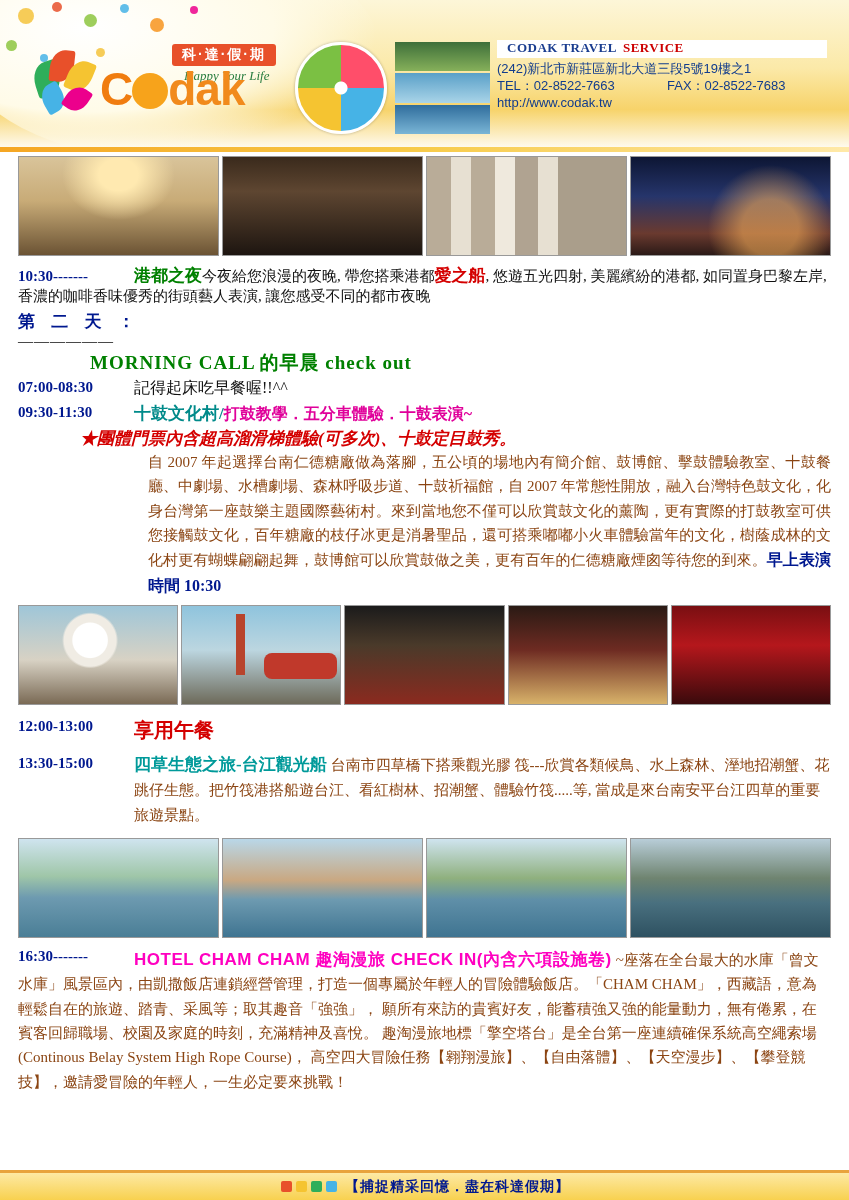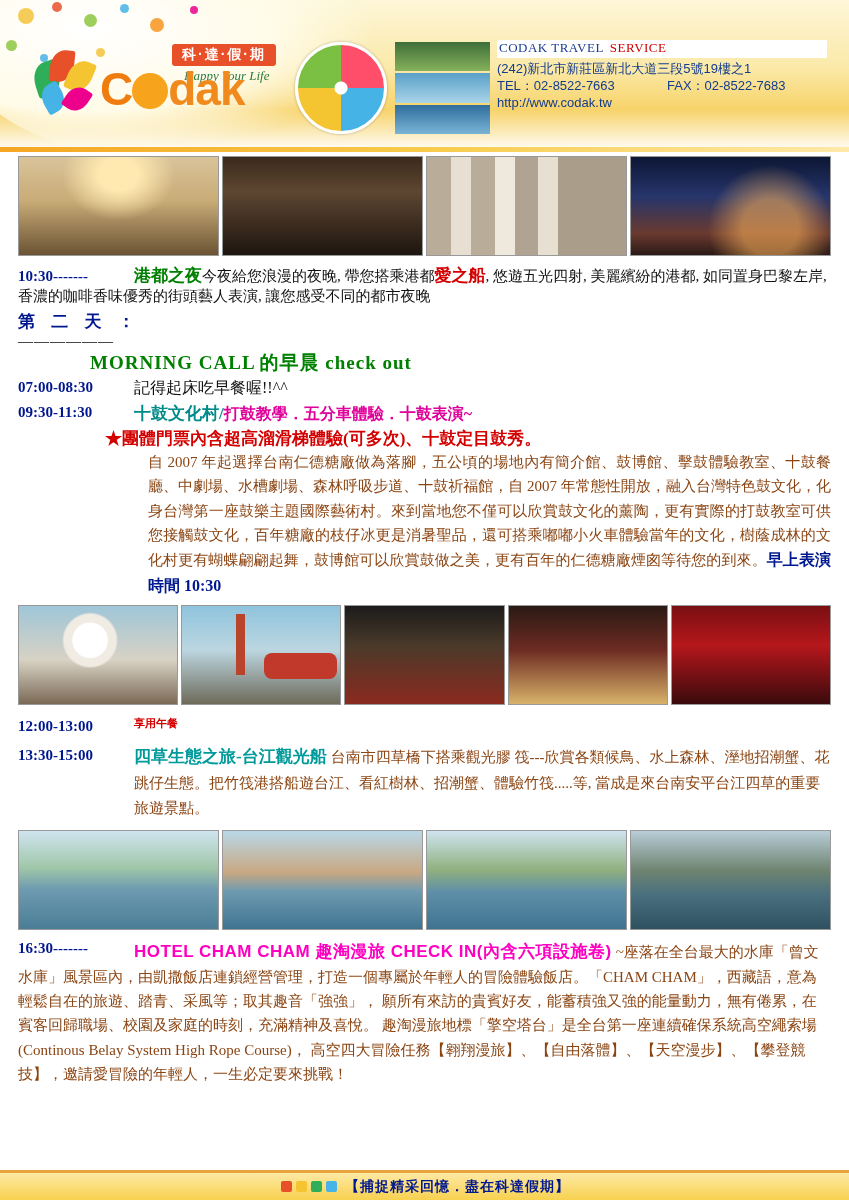--- a/index.html
+++ b/index.html
@@ -66,22 +66,22 @@
   }
   .hdr-strip { position:absolute; left:395px; top:42px; width:95px; height:92px; display:flex; flex-direction:column; gap:2px; }
   .hdr-strip div { flex:1; }
 
   .hdr-info {
     position:absolute; left:497px; top:40px; width:330px; height:100px;
   }
   .hdr-brandbar {
     height:18px; background:#fff;
     font-family:"Liberation Serif", serif;
-    font-weight:normal; font-size:13px; color:#1a3d8f;
-    letter-spacing:.5px; padding-left:2px;
+    font-weight:bold; font-size:13px; color:#1a3d8f;
+    letter-spacing:.5px; padding-left:10px;
   }
   .hdr-brandbar .svc { color:#c00; margin-left:6px; }
   .hdr-lines { font-size:13px; color:#123c8c; line-height:17px; padding-top:2px; font-family:"Liberation Sans", sans-serif; }
   .hdr-lines .row2 { display:flex; }
   .hdr-lines .row2 span:first-child { width:170px; }
 
   .hdr-bottomline { position:absolute; left:0; top:147px; width:849px; height:5px;
      background:linear-gradient(90deg,#f5a623,#f7cb4a,#ffe9a8); }
 
   
@@ -228,21 +228,21 @@
     <span class="txt" style="font-size:16px;">記得起床吃早餐喔!!^^</span>
   </div>
 
   <div class="ln">
     <span class="time">09:30-11:30</span>
     <span>
       <span class="hdr-title-dg">十鼓文化村/</span><span class="magenta" style="font-size:16px;">打鼓教學．五分車體驗．十鼓表演~</span>
     </span>
   </div>
 
-  <div style="margin-left:87px;" class="star-line">★團體門票內含超高溜滑梯體驗(可多次)、十鼓定目鼓秀。</div>
+  <div style="margin-left:62px;font-style:italic;" class="star-line">★團體門票內含超高溜滑梯體驗(可多次)、十鼓定目鼓秀。</div>
 
   <div class="brown-para" style="margin-left:130px; text-indent:0;">
     <span>自 2007 年起選擇台南仁德糖廠做為落腳，五公頃的場地內有簡介館、鼓博館、擊鼓體驗教室、十鼓餐廳、中劇場、水槽劇場、森林呼吸步道、十鼓祈福館，自 2007 年常態性開放，融入台灣特色鼓文化，化身台灣第一座鼓樂主題國際藝術村。來到當地您不僅可以欣賞鼓文化的薰陶，更有實際的打鼓教室可供您接觸鼓文化，百年糖廠的枝仔冰更是消暑聖品，還可搭乘嘟嘟小火車體驗當年的文化，樹蔭成林的文化村更有蝴蝶翩翩起舞，鼓博館可以欣賞鼓做之美，更有百年的仁德糖廠煙囪等待您的到來。</span><span class="blue" style="font-size:16px;">早上表演時間 10:30</span>
   </div>
 </div>
 
 <div class="photo-row" style="margin-top:6px;">
   <div class="ph" style="background:
        radial-gradient(circle at 45% 35%, #ffffff 0 16%, #f0ece4 17% 24%, rgba(0,0,0,0) 26%),
        linear-gradient(180deg,#9fc6d8 0%, #d8d2c4 55%, #7a6a55 100%);"></div>
@@ -260,21 +260,21 @@
   <div class="ph" style="background:
        linear-gradient(180deg,#7a0f12 0%, #b5171c 40%, #3a0a0c 100%),
        radial-gradient(circle at 50% 50%, #e8b15a, #7a0f12);"></div>
 </div>
 
 <div class="content">
   <div style="height:10px"></div>
 
   <div class="ln">
     <span class="time">12:00-13:00</span>
-    <span class="red" style="font-size:11px;">享用午餐</span>
+    <span class="red" style="font-size:20px;">享用午餐</span>
   </div>
 
   <div style="height:6px"></div>
 
   <div class="ln">
     <span class="time">13:30-15:00</span>
     <span style="flex:1;">
       <span class="teal" style="font-size:17px;">四草生態之旅-台江觀光船</span>
       <span class="brown-para" style="display:inline;">台南市四草橋下搭乘觀光膠 筏---欣賞各類候鳥、水上森林、溼地招潮蟹、花跳仔生態。把竹筏港搭船遊台江、看紅樹林、招潮蟹、體驗竹筏.....等, 當成是來台南安平台江四草的重要旅遊景點。</span>
     </span>

